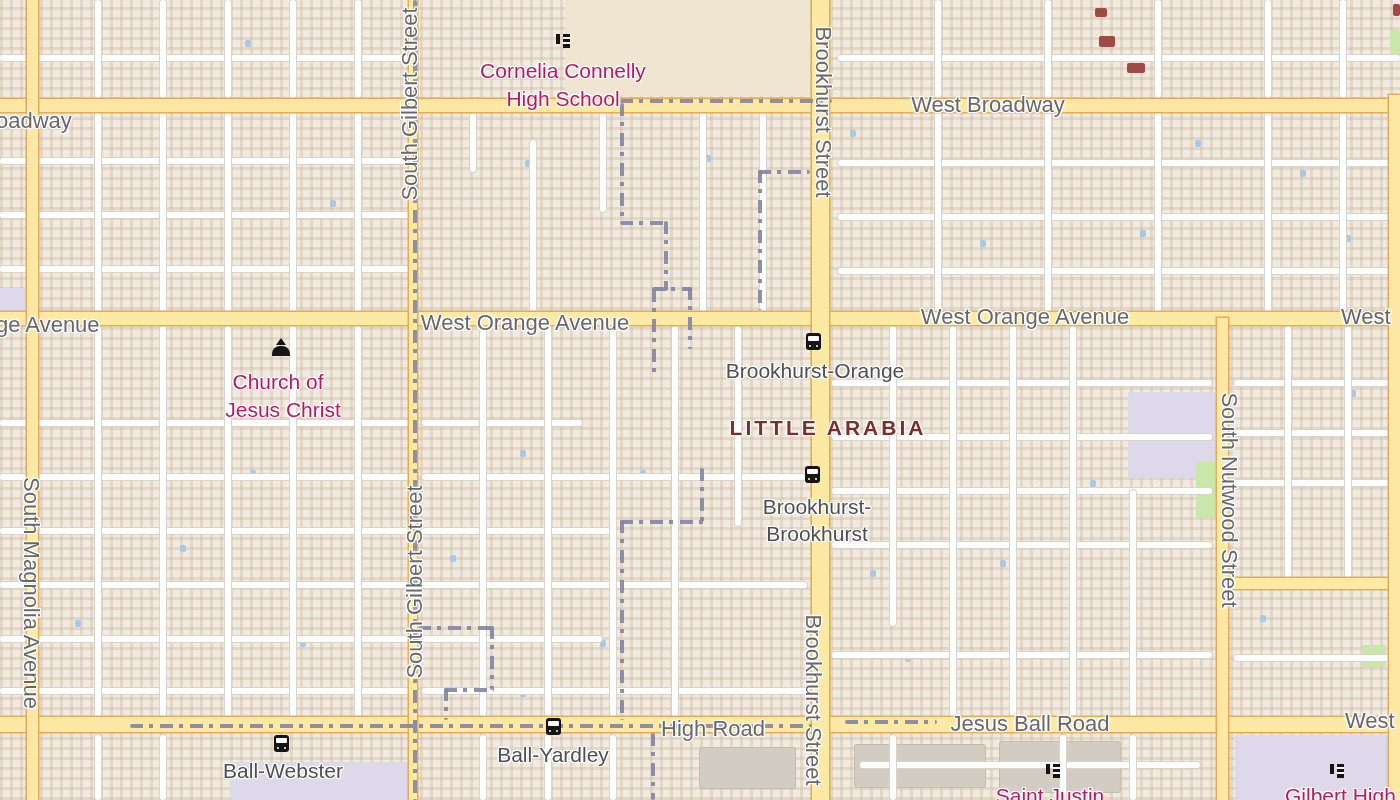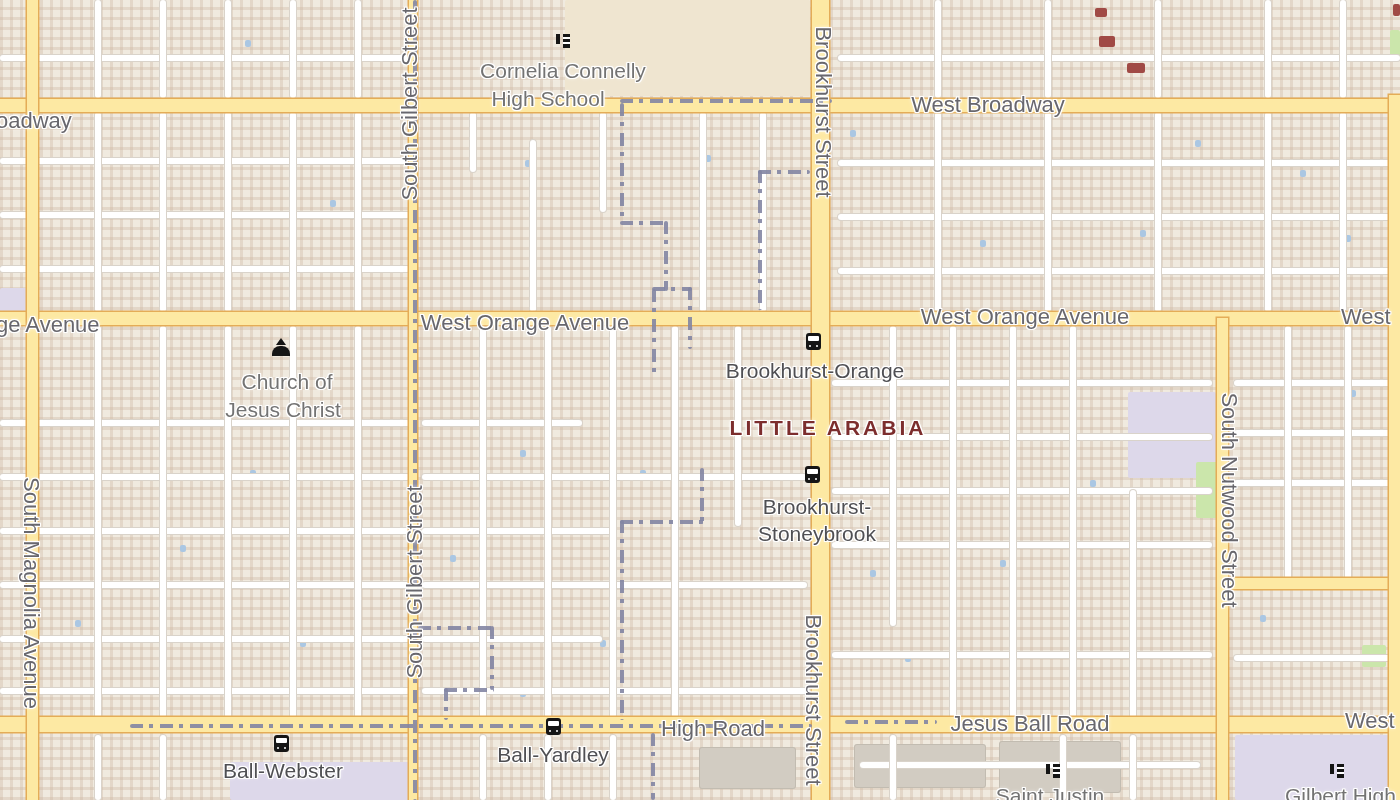--- a/index.html
+++ b/index.html
@@ -28,21 +28,21 @@
   .a-grn{background:#cbe6ab;}
   .a-gb{background:#d2ccc2;box-shadow:0 0 0 1px #c2bcb1;}
   .a-red{background:#a04a45;}
   .dot{position:absolute;width:6px;height:7px;background:#aac7e3;border-radius:2px;}
 
   
   .lbl{position:absolute;white-space:nowrap;transform:translate(-50%,-50%);
     text-shadow:0 1px 0 #fff,1px 0 0 #fff,0 -1px 0 #fff,-1px 0 0 #fff,
       1px 1px 0 #fff,-1px -1px 0 #fff,1px -1px 0 #fff,-1px 1px 0 #fff,0 0 4px #fff;}
   .rl{font-size:22px;color:#68676d;}
-  .poi{font-size:21px;color:#737373;}
+  .poi{font-size:21px;color:#be185d;}
   .bus{font-size:21px;color:#4f4f53;}
   .hood{font-size:21px;font-weight:bold;letter-spacing:3px;color:#7c2d2d;text-align:center;}
   .vcw{transform:translate(-50%,-50%) rotate(90deg);}
   .vccw{transform:translate(-50%,-50%) rotate(-90deg);}
   .frag{transform:translate(0,-50%);} 
 
   
   .bus-icon{position:absolute;width:15px;height:17px;margin:-8px 0 0 -8px;background:#151515;border-radius:3px;}
   .bus-icon::before{content:"";position:absolute;left:2px;right:2px;top:3px;height:5px;background:#fff;border-radius:1px;}
   .bus-icon::after{content:"";position:absolute;left:3px;bottom:3px;width:2px;height:2px;background:#fff;border-radius:50%;box-shadow:7px 0 0 #fff;}
@@ -239,29 +239,29 @@
     <div class="lbl rl vccw" style="left:410px;top:104px">South Gilbert Street</div>
     <div class="lbl rl vccw" style="left:415px;top:582px">South Gilbert Street</div>
     <div class="lbl rl vcw" style="left:823px;top:112px">Brookhurst Street</div>
     <div class="lbl rl vcw" style="left:813px;top:700px">Brookhurst Street</div>
     <div class="lbl rl vcw" style="left:31px;top:593px">South Magnolia Avenue</div>
     <div class="lbl rl vcw" style="left:1229px;top:500px">South Nutwood Street</div>
 
     <div class="lbl hood" style="left:828px;top:428px">LITTLE ARABIA</div>
 
     <div class="lbl poi" style="left:563px;top:71px">Cornelia Connelly</div>
-    <div class="lbl poi" style="left:548px;top:99px">High School</div>
-    <div class="lbl poi" style="left:287px;top:382px">Church of</div>
+    <div class="lbl poi" style="left:563px;top:99px">High School</div>
+    <div class="lbl poi" style="left:278px;top:382px">Church of</div>
     <div class="lbl poi" style="left:283px;top:410px">Jesus Christ</div>
     <div class="lbl poi" style="left:1050px;top:796px">Saint Justin</div>
     <div class="lbl poi frag" style="left:1285px;top:796px">Gilbert High</div>
 
     <div class="lbl bus" style="left:815px;top:371px">Brookhurst-Orange</div>
     <div class="lbl bus" style="left:817px;top:507px">Brookhurst-</div>
-    <div class="lbl bus" style="left:817px;top:534px">Stoneybrook</div>
+    <div class="lbl bus" style="left:817px;top:534px">Brookhurst</div>
     <div class="lbl bus" style="left:283px;top:771px">Ball-Webster</div>
     <div class="lbl bus" style="left:553px;top:755px">Ball-Yardley</div>
   </div>
 
   <div class="layer z6">
     <div class="school-icon" style="left:563px;top:41px"></div>
     <div class="church-icon" style="left:281px;top:348px"></div>
     <div class="school-icon" style="left:1053px;top:771px"></div>
     <div class="school-icon" style="left:1337px;top:771px"></div>
     <div class="bus-icon" style="left:814px;top:341px"></div>

